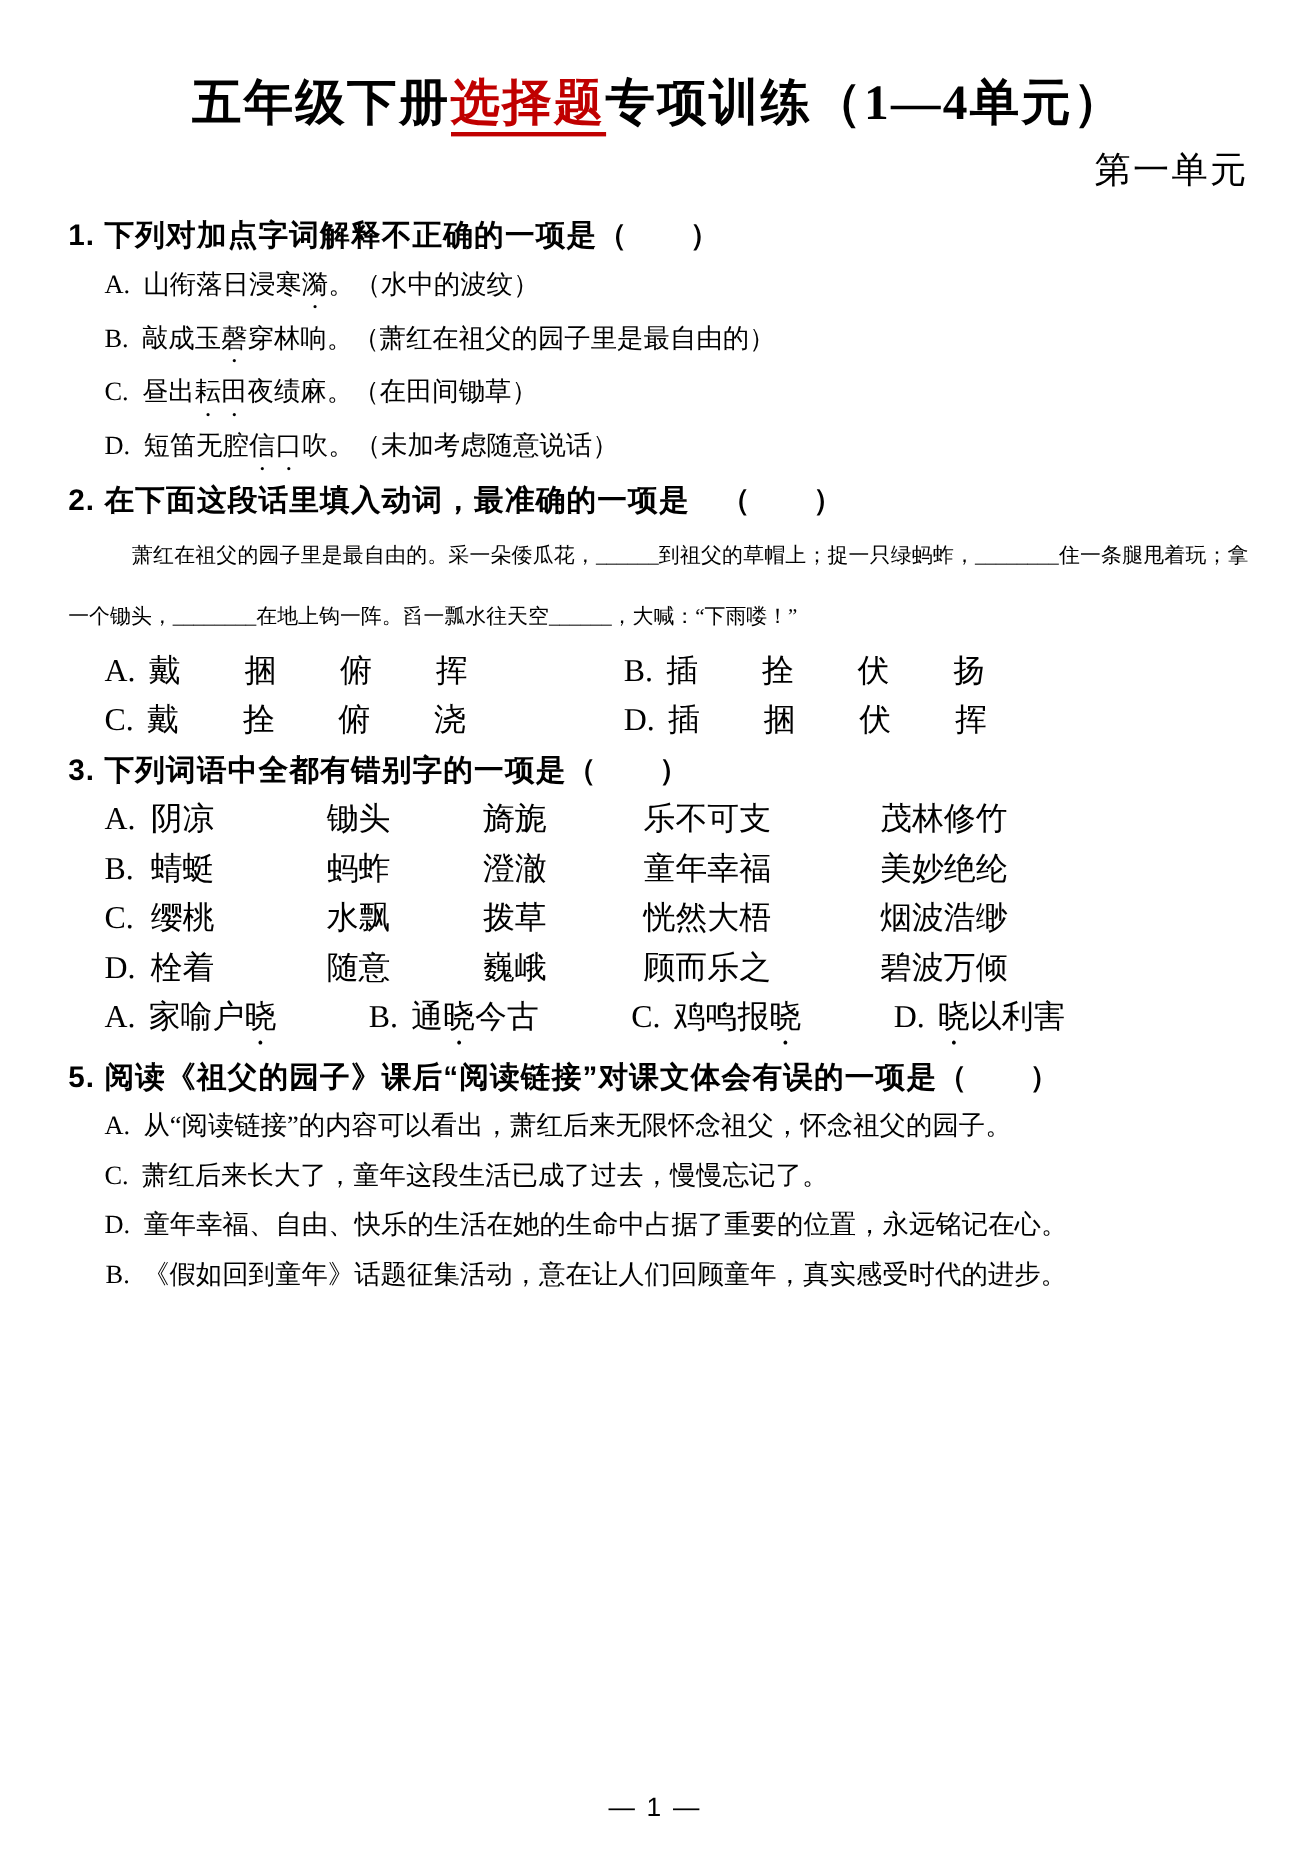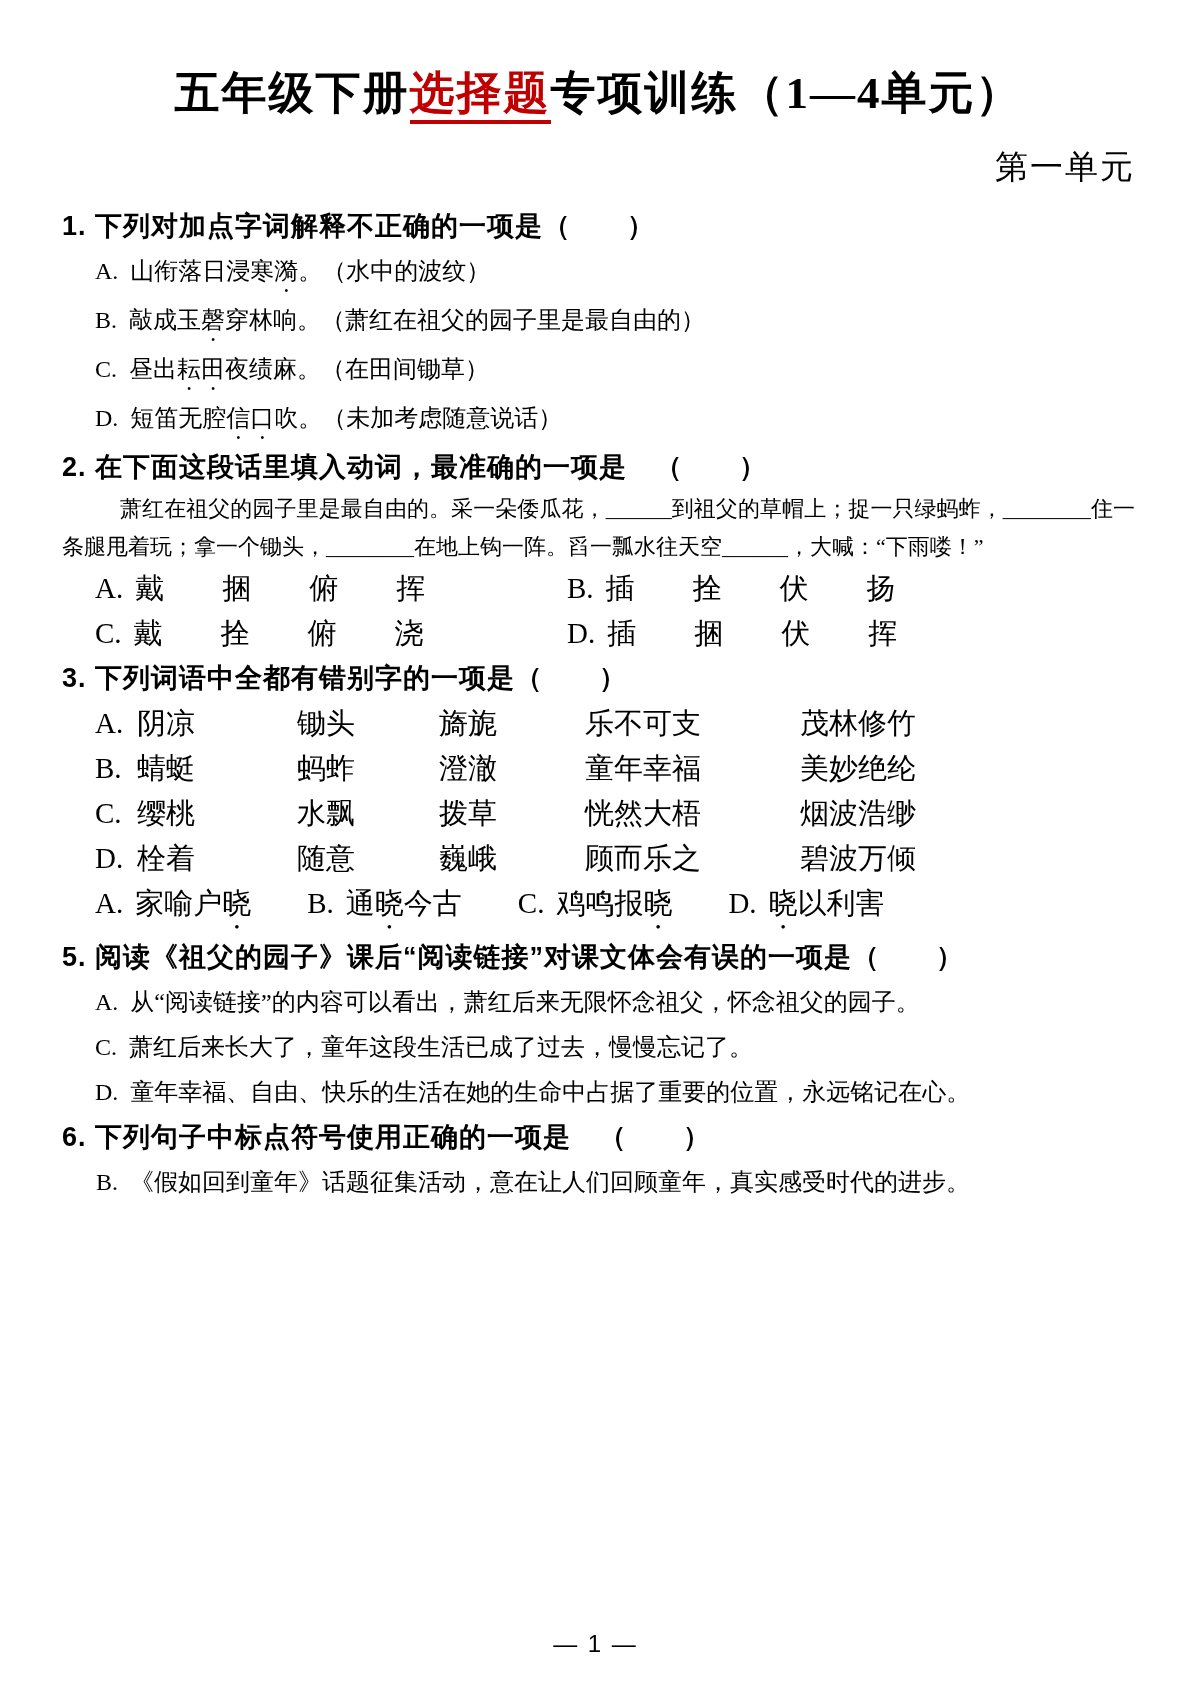--- a/index.html
+++ b/index.html
@@ -12,21 +12,21 @@
   }
   .page { position:absolute; inset:0; background:#fff; }
   .content { padding:44px 56px 0 62px; }
 
   .title {
     text-align:center;
     font-family:"Liberation Serif", serif;
     font-size:45px;
     font-weight:bold;
     letter-spacing:2px;
-    margin:18px 0 18px 0;
+    margin:18px 0 6px 0;
     line-height:62px;
     white-space:nowrap;
   }
   .title .hl {
     color:#c00000;
     border-bottom:4px solid #c00000;
     padding-bottom:2px;
   }
   .subtitle {
     text-align:right;
@@ -55,22 +55,22 @@
   .ol { margin-right:12px; }
 
   .em-dot {
     -webkit-text-emphasis:filled dot;
     -webkit-text-emphasis-position:under right;
     text-emphasis:filled dot;
     text-emphasis-position:under right;
   }
 
   .passage {
-    font-size:22px;
-    line-height:38px;
+    font-size:19px;
+    line-height:55px;
     text-align:justify;
     text-indent:58px;
     margin:0;
   }
 
   .q2-opts {
     display:grid;
     grid-template-columns:472px auto;
     padding-left:33px;
     font-size:29px;
@@ -78,21 +78,21 @@
   }
   .q3-row {
     display:grid;
     grid-template-columns:42px 160px 142px 146px 215px auto;
     padding-left:33px;
     font-size:29px;
     line-height:45px;
   }
   .q4-opts {
     display:flex;
-    gap:56px;
+    gap:84px;
     padding-left:33px;
     font-size:29px;
     line-height:45px;
     text-align:center;
   }
 
   .footer {
     position:absolute;
     bottom:26px;
     left:0; right:0;
@@ -179,20 +179,19 @@
     </div>
 
     <div>
       <div class="stem">5. 阅读《祖父的园子》课后“阅读链接”对课文体会有误的一项是（　　）</div>
       <div class="opt opt-flow"><span class="ol">A.</span><span>从“阅读链接”的内容可以看出，萧红后来无限怀念祖父，怀念祖父的园子。</span></div>
       <div class="opt opt-flow"><span class="ol">C.</span><span>萧红后来长大了，童年这段生活已成了过去，慢慢忘记了。</span></div>
       <div class="opt opt-flow"><span class="ol">D.</span><span>童年幸福、自由、快乐的生活在她的生命中占据了重要的位置，永远铭记在心。</span></div>
     </div>
 
     <div>
-      <div class="stem">6. 下列句子中标点符号使用正确的一项是　（　　）</div>
       <div class="opt opt-hang"><span class="ol">B.</span><span>《假如回到童年》话题征集活动，意在让人们回顾童年，真实感受时代的进步。</span></div>
     </div>
 
   </div>
 
   <div class="footer">— 1 —</div>
 </div>
 
 </body></html>

